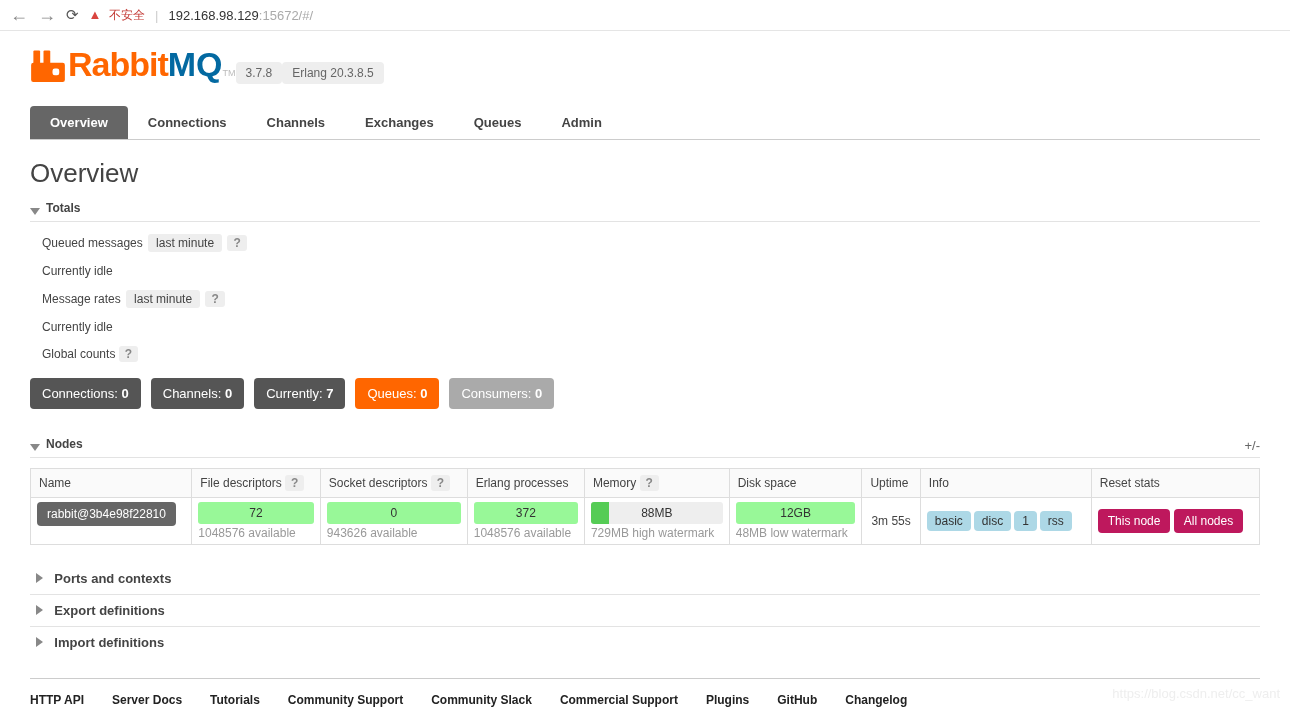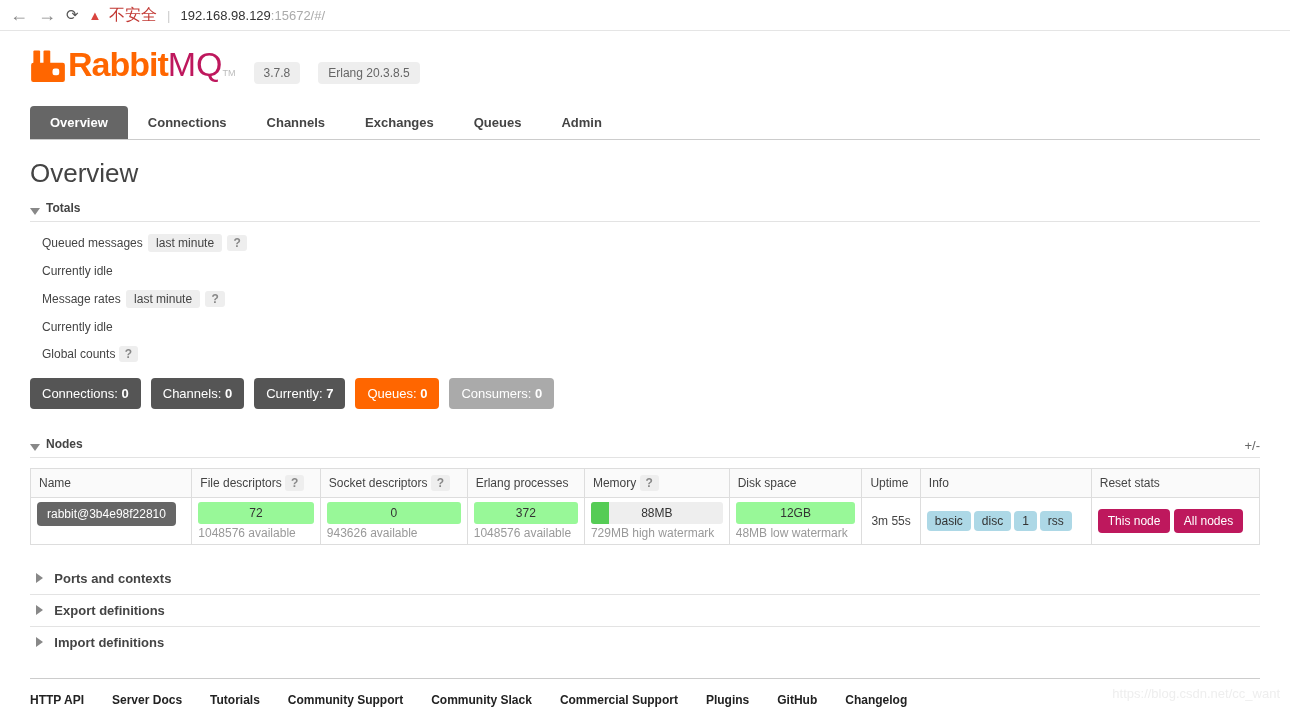--- a/index.html
+++ b/index.html
@@ -12,33 +12,33 @@
     --badge-grey:#aaa;
     --green:#98f898;
     --blue:#add8e6;
   }
   html,body{margin:0;padding:0;font-family:Verdana,Helvetica,Arial,sans-serif;font-size:12px;color:var(--text);background:#fff;}
   
   .chrome{display:flex;align-items:center;gap:10px;padding:0 10px;height:30px;border-bottom:1px solid #e5e5e5;font-size:13px;color:#555;}
   .chrome .nav-arrow{color:#888;font-size:18px;line-height:1;user-select:none;}
   .chrome .reload{font-size:15px;color:#555;}
   .chrome .warn-ico{color:#d9443f;font-size:13px;margin-right:4px;}
-  .chrome .insecure{color:#c23934;font-size:16px;}
+  .chrome .insecure{color:#c23934;font-size:12px;}
   .chrome .sep{color:#ccc;}
   .chrome .url{color:#333;}
   .chrome .url .faded{color:#aaa;}
 
   .wrap{max-width:1230px;margin:0 auto;padding:14px 28px 0;}
 
   
-  .hdr{display:flex;align-items:flex-end;gap:18px;text-align:center;}
+  .hdr{display:flex;align-items:flex-end;gap:0;text-align:center;}
   .logo{display:flex;align-items:center;font-size:34px;font-weight:400;}
   .logo svg{width:36px;height:36px;margin-right:2px;}
   .logo .r{color:var(--orange);font-weight:700;letter-spacing:-1px;}
-  .logo .mq{color:#be185d;font-weight:400;}
+  .logo .mq{color:#0369a1;font-weight:700;}
   .logo .tm{font-size:9px;color:#bbb;align-self:flex-end;margin-bottom:6px;}
   .pill{background:#eee;border-radius:4px;padding:4px 10px;font-size:12px;color:#666;}
 
   
   .tabs{display:flex;margin-top:22px;border-bottom:1px solid var(--border);}
   .tab{padding:9px 20px;font-size:13px;font-weight:700;color:#444;cursor:pointer;}
   .tab.active{background:var(--tab-dark);color:#fff;border-radius:4px 4px 0 0;}
 
   
   h1{font-size:26px;font-weight:400;color:#444;margin:18px 0 8px;}

